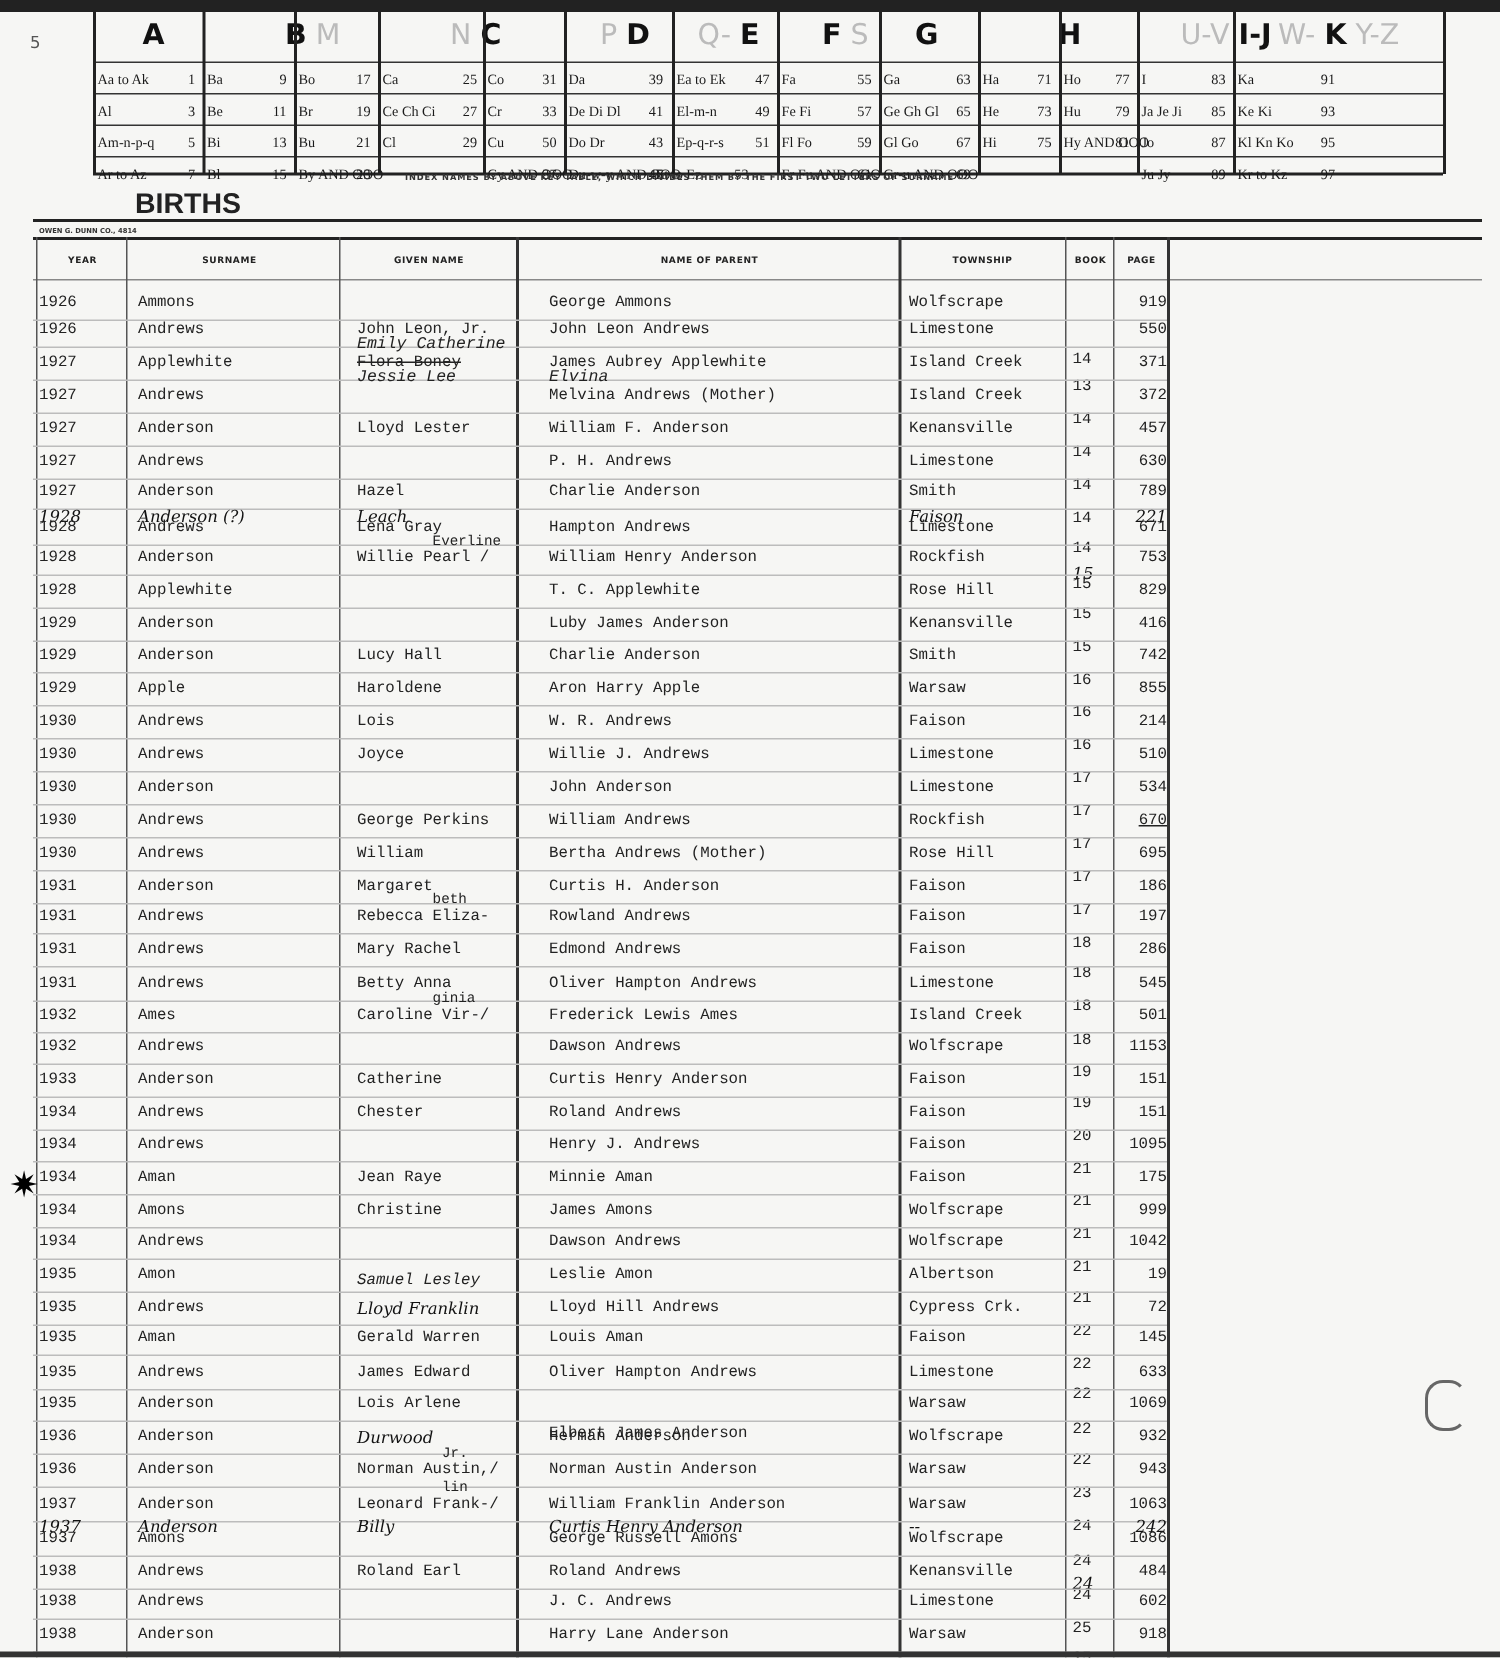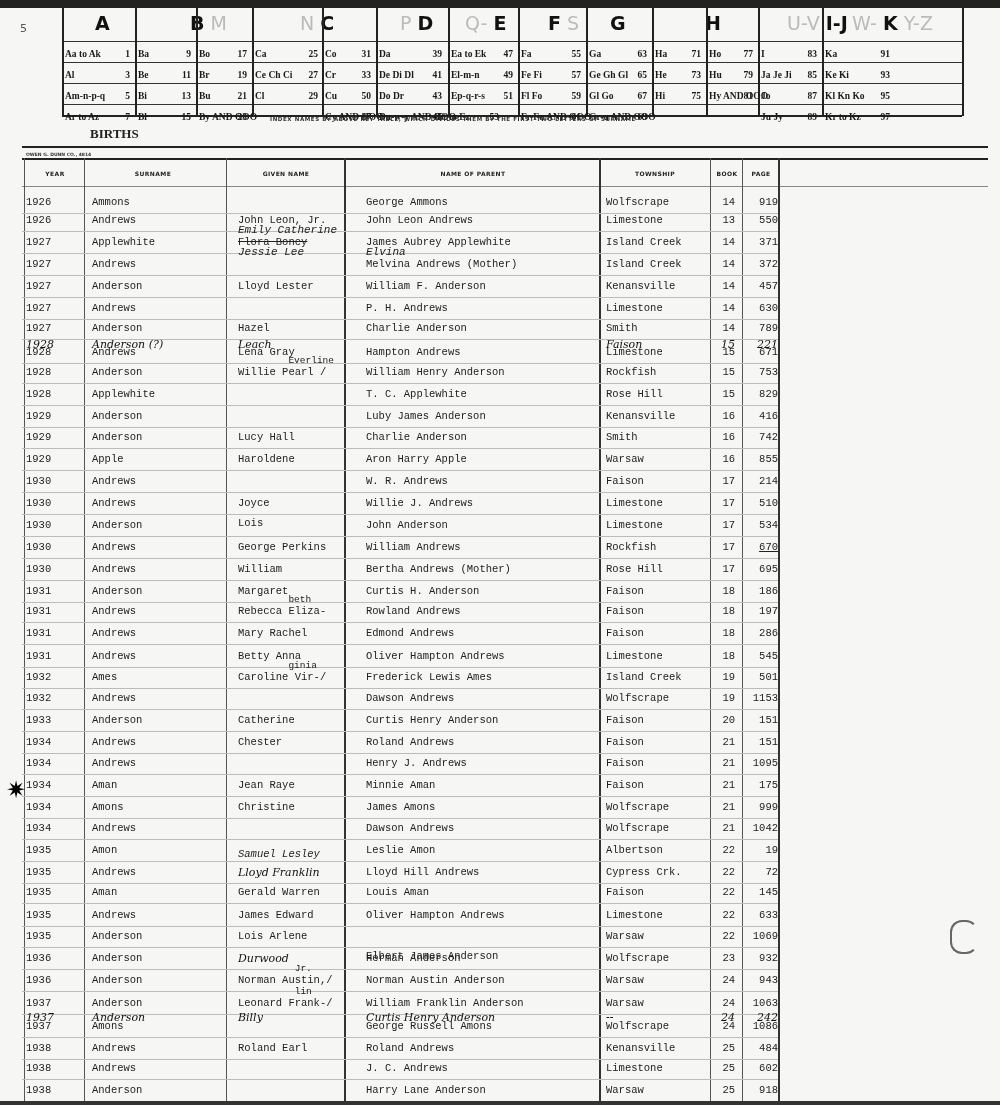--- a/index.html
+++ b/index.html
@@ -4,44 +4,44 @@
 <style>
   html, body { margin:0; padding:0; }
   body { width:1000px; height:1105px; background:#f4f4f2; position:relative; overflow:hidden;
          font-family:"Liberation Serif", serif; color:#1a1a1a; }
   .page { position:absolute; left:0; top:0; width:1000px; height:1105px; background:#f6f6f4; }
   .topbar { position:absolute; left:0; top:0; width:1000px; height:6px; background:#222; }
   .pagenum { position:absolute; left:20px; top:22px; font-size:11px; color:#555; font-family:"DejaVu Sans", sans-serif; }
   .keyhead { position:absolute; top:12px; font-family:"DejaVu Sans", sans-serif; font-weight:bold; font-size:19px; color:#111; }
   .keyhead-faded { color:#bbb; font-weight:normal; }
   .keyrow-line { position:absolute; left:62px; width:900px; height:1px; background:#333; }
-  .keycell { position:absolute; font-family:"Liberation Serif", serif; font-weight:bold; font-size:9.5px; height:14px; line-height:14px; white-space:nowrap; }
+  .keycell { position:absolute; font-family:"Liberation Serif", serif; font-weight:normal; font-size:9.5px; height:14px; line-height:14px; white-space:nowrap; }
   .keycell .num { position:absolute; right:3px; top:0; }
   .keyvline { position:absolute; width:1.5px; background:#222; }
   .keyinstr { position:absolute; left:270px; top:116px; font-family:"DejaVu Sans", sans-serif; font-size:5.5px; font-weight:bold; letter-spacing:0.6px; color:#333; }
 
-  .births { position:absolute; left:90px; top:126px; font-family:Liberation Serif, serif; font-weight:bold; font-size:13px; color:#222; }
+  .births { position:absolute; left:90px; top:126px; font-family:Liberation Sans, sans-serif; font-weight:bold; font-size:19px; color:#222; }
   .rule { position:absolute; left:22px; width:966px; background:#222; }
   .pubmark { position:absolute; left:26px; top:152px; font-family:"DejaVu Sans", sans-serif; font-size:4.5px; font-weight:bold; color:#333; }
 
   
   .colhead { position:absolute; top:170px; font-family:"DejaVu Sans", sans-serif; font-size:6px; font-weight:bold; color:#222; text-align:center; letter-spacing:0.4px; }
   .vline { position:absolute; top:158px; bottom:0; width:1px; background:#555; }
   .vline.thick { width:1.5px; background:#333; }
 
   
   .row { position:absolute; left:22px; width:756px; height:22px; }
   .row .hline { position:absolute; left:0; right:0; bottom:0; height:1px; background:#bcbcbc; }
   .cell { position:absolute; font-family:"Liberation Mono", monospace; font-size:10.5px; white-space:nowrap; color:#222; }
   .c-year { left:4px; }
   .c-surname { left:70px; }
   .c-given { left:216px; }
   .c-parent { left:344px; }
   .c-town { left:584px; }
-  .c-book { left:693px; width:20px; text-align:right; }
+  .c-book { left:693px; width:20px; text-align:left;margin-top:38px; }
   .c-page { left:720px; width:36px; text-align:right; }
   .hand { font-family:"DejaVu Serif", serif; font-style:italic; font-size:11px; color:#111; }
   .strike { text-decoration:line-through; }
   .sup { position:absolute; font-family:"Liberation Mono", monospace; font-size:9.5px; color:#222; white-space:nowrap; }
   .star { position:absolute; left:6px; top:776px; font-size:24px; color:#000; font-family:"DejaVu Sans", sans-serif; }
   .bottombar { position:absolute; left:0; bottom:0; width:1000px; height:4px; background:#333; }
   .rightmark { position:absolute; left:950px; top:920px; width:24px; height:30px; border:2px solid #666; border-radius:12px; border-right-color:transparent; }
 </style>
 </head>
 <body>
@@ -296,21 +296,21 @@
         <span class="cell c-given" style="top: 4px;">Haroldene</span>
         <span class="cell c-parent" style="top: 4px;">Aron Harry Apple</span>
         <span class="cell c-town" style="top: 4px;">Warsaw</span>
         <span class="cell c-book" style="top: 4px;">16</span>
         <span class="cell c-page" style="top: 4px;">855</span>
         <div class="hline"></div>
       </div>
       <div class="row" style="top: 471px;">
         <span class="cell c-year" style="top: 4px;">1930</span>
         <span class="cell c-surname" style="top: 4px;">Andrews</span>
-        <span class="cell c-given" style="top: 4px; margin-top: 42px;">Lois</span>
+        <span class="cell c-given" style="top: 4px;">Lois</span>
         <span class="cell c-parent" style="top: 4px;">W. R. Andrews</span>
         <span class="cell c-town" style="top: 4px;">Faison</span>
         <span class="cell c-book" style="top: 4px;">17</span>
         <span class="cell c-page" style="top: 4px;">214</span>
         <div class="hline"></div>
       </div>
       <div class="row" style="top: 493px;">
         <span class="cell c-year" style="top: 4px;">1930</span>
         <span class="cell c-surname" style="top: 4px;">Andrews</span>
         <span class="cell c-given" style="top: 4px;">Joyce</span>

